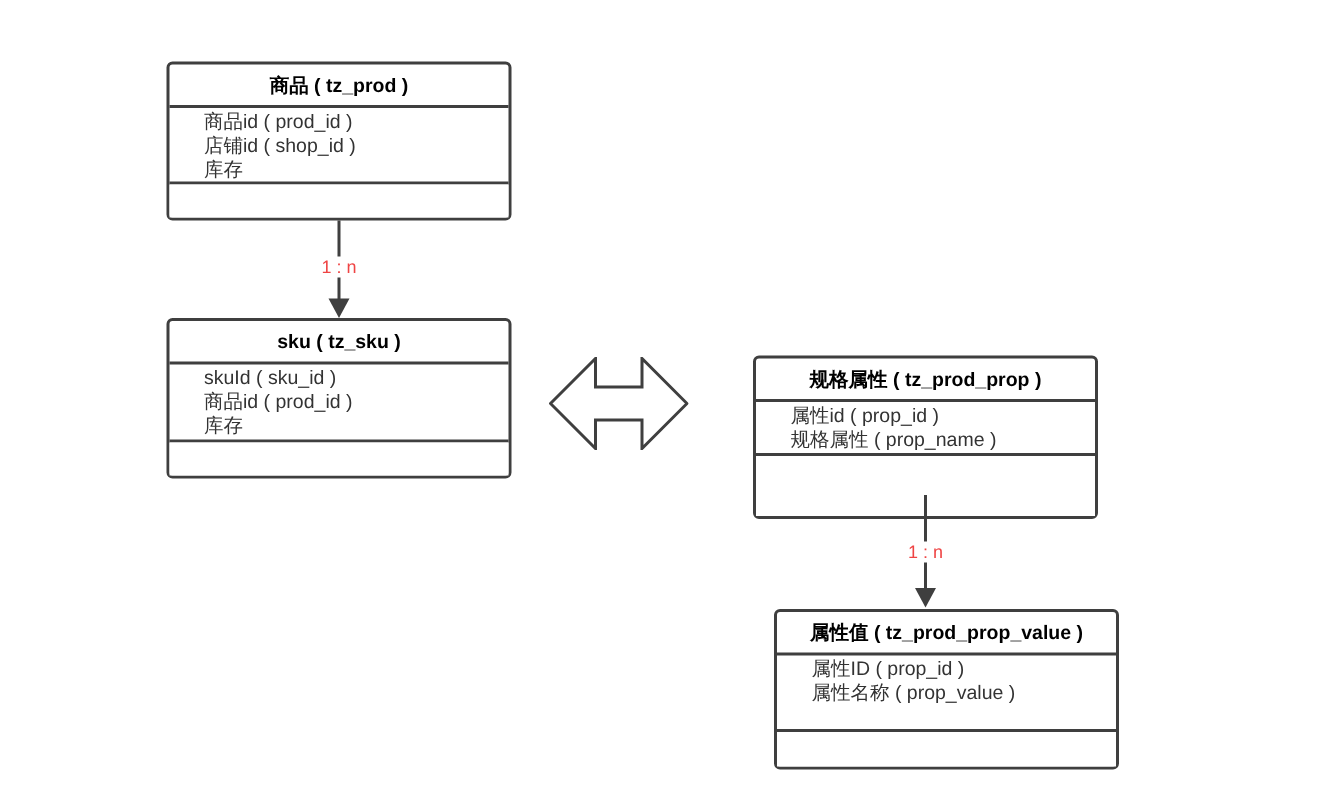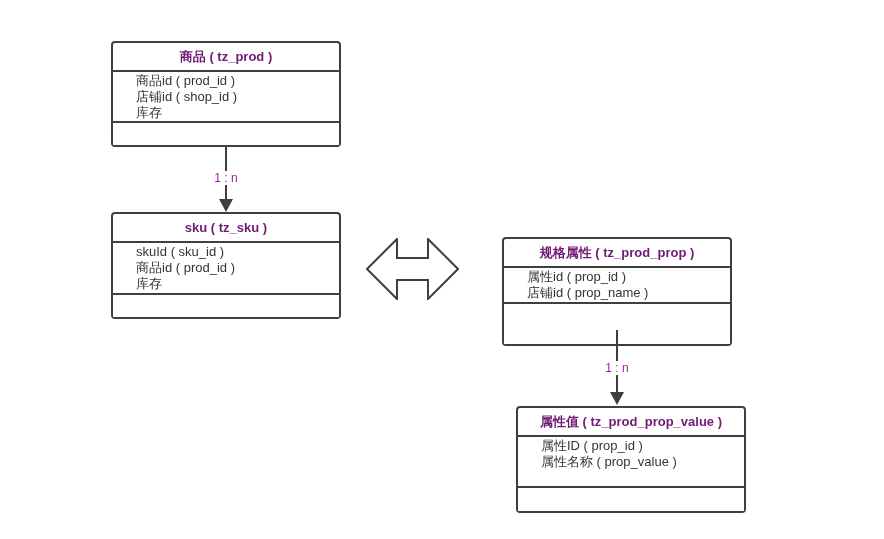--- a/index.html
+++ b/index.html
@@ -7,39 +7,39 @@
     position:relative;width:884px;height:539px;background:#ffffff;
     font-family:"Liberation Sans","DejaVu Sans",sans-serif;color:#333333;overflow:hidden;
   }
   .entity{
     position:absolute;box-sizing:border-box;background:#ffffff;
     border:2px solid #3f3f3f;border-radius:4px;
     display:flex;flex-direction:column;
   }
   .entity-title{
     height:27px;line-height:27px;text-align:center;
-    font-weight:bold;font-size:13px;color:#701a75;
+    font-weight:bold;font-size:13px;color:#000000;
     border-bottom:2px solid #3f3f3f;white-space:nowrap;overflow:hidden;
   }
   .entity-fields{
     box-sizing:content-box;
     border-bottom:2px solid #3f3f3f;
     padding:1px 7px 0 7px;font-size:13px;line-height:16px;white-space:nowrap;overflow:hidden;
   }
   .field-row{height:16px;margin-left:16px;}
   .entity-footer{flex:1;background:#ffffff;}
   .vline{position:absolute;width:2px;background:#3f3f3f;}
   .arrowhead-down{
     position:absolute;width:0;height:0;
     border-left:7px solid transparent;border-right:7px solid transparent;
     border-top:13px solid #3f3f3f;
   }
   .conn-label{
     position:absolute;transform:translateX(-50%);
-    background:#ffffff;padding:0 4px;font-size:12px;color:#a21caf;white-space:nowrap;
+    background:#ffffff;padding:0 4px;font-size:12px;color:#ef4444;white-space:nowrap;
   }
   .darrow{position:absolute;}
 </style>
 </head>
 <body>
 
 <div class="canvas">
 
   <div class="entity" style="left:111px;top:41px;width:230px;height:106px;">
     <div class="entity-title">商品 ( tz_prod )</div>
@@ -66,21 +66,21 @@
   </div>
 
   <svg class="darrow" style="left:366px;top:238px;" width="93" height="62" viewBox="0 0 93 62">
     <polygon points="1,31 31,1 31,20 62,20 62,1 92,31 62,61 62,42 31,42 31,61" fill="#ffffff" stroke="#3f3f3f" stroke-width="2" stroke-linejoin="miter"></polygon>
   </svg>
 
   <div class="entity" style="left:502px;top:237px;width:230px;height:109px;">
     <div class="entity-title">规格属性 ( tz_prod_prop )</div>
     <div class="entity-fields" style="height:33px;">
       <div class="field-row">属性id ( prop_id )</div>
-      <div class="field-row">店铺id ( prop_name )</div>
+      <div class="field-row">规格属性 ( prop_name )</div>
     </div>
     <div class="entity-footer"></div>
   </div>
 
   <div class="vline" style="left:616px;top:330px;height:63px;"></div>
   <div class="arrowhead-down" style="left:610px;top:392px;"></div>
   <div class="conn-label" style="left:617px;top:361px;">1 : n</div>
 
   <div class="entity" style="left:516px;top:406px;width:230px;height:107px;">
     <div class="entity-title">属性值 ( tz_prod_prop_value )</div>

